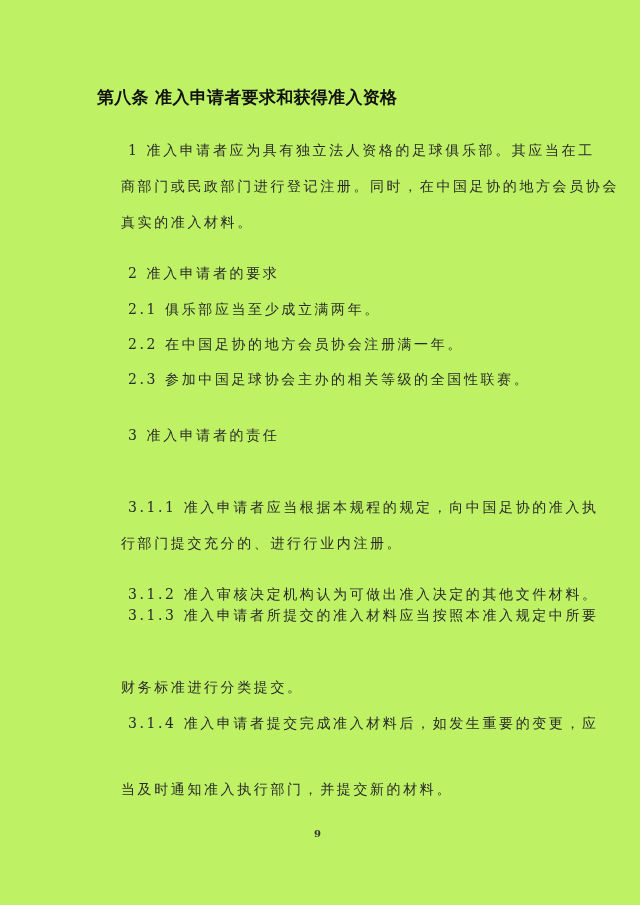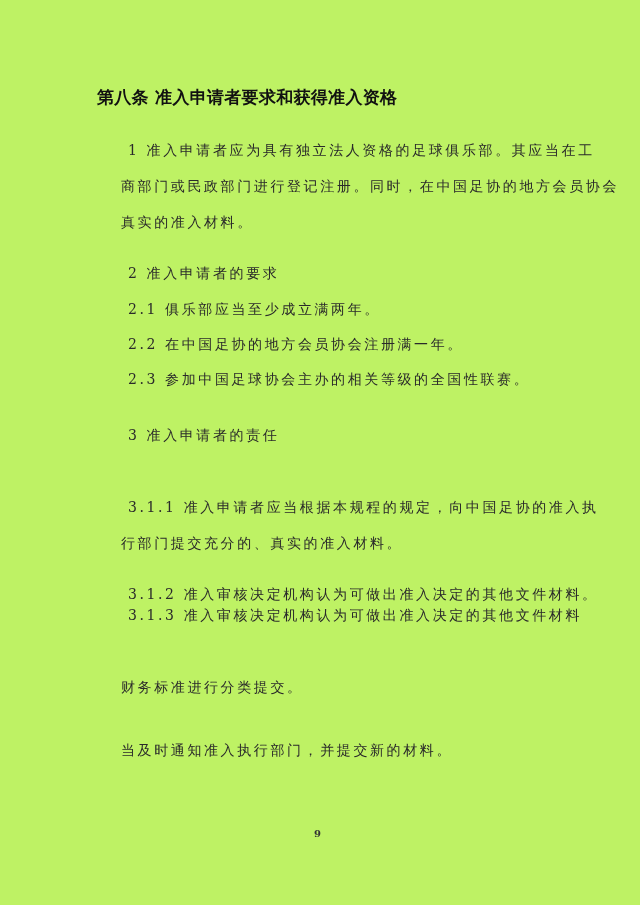--- a/index.html
+++ b/index.html
@@ -23,20 +23,21 @@
   <div class="line full" style="top:178px">商部门或民政部门进行登记注册。同时，在中国足协的地方会员协会</div>
   <div class="line full" style="top:214px">真实的准入材料。</div>
 
   <div class="line ind" style="top:265px">2 准入申请者的要求</div>
   <div class="line ind" style="top:301px">2.1 俱乐部应当至少成立满两年。</div>
   <div class="line ind" style="top:336px">2.2 在中国足协的地方会员协会注册满一年。</div>
   <div class="line ind" style="top:371px">2.3 参加中国足球协会主办的相关等级的全国性联赛。</div>
 
   <div class="line ind" style="top:427px">3 准入申请者的责任</div>
   <div class="line ind" style="top:499px">3.1.1 准入申请者应当根据本规程的规定，向中国足协的准入执</div>
-  <div class="line full" style="top:535px">行部门提交充分的、真实的准入材料。</div>
+  <div class="line full" style="top:535px">行部门提交充分的、进行行业内注册。</div>
   <div class="line ind" style="top:586px">3.1.2 准入审核决定机构认为可做出准入决定的其他文件材料。</div>
-  <div class="line ind" style="top:607px">3.1.3 准入审核决定机构认为可做出准入决定的其他文件材料</div>
+  <div class="line ind" style="top:607px">3.1.3 准入申请者所提交的准入材料应当按照本准入规定中所要</div>
   <div class="line full" style="top:679px">财务标准进行分类提交。</div>
-  <div class="line full" style="top:742px">当及时通知准入执行部门，并提交新的材料。</div>
+  <div class="line ind" style="top:715px">3.1.4 准入申请者提交完成准入材料后，如发生重要的变更，应</div>
+  <div class="line full" style="top:781px">当及时通知准入执行部门，并提交新的材料。</div>
 
   <div class="pnum">9</div>
 </div>
 
 </body></html>

